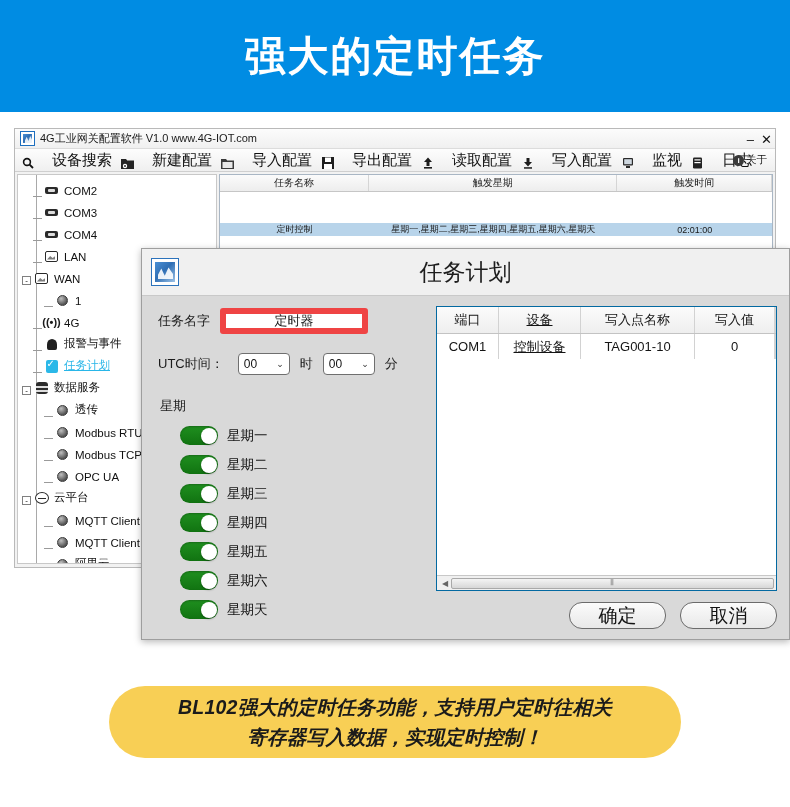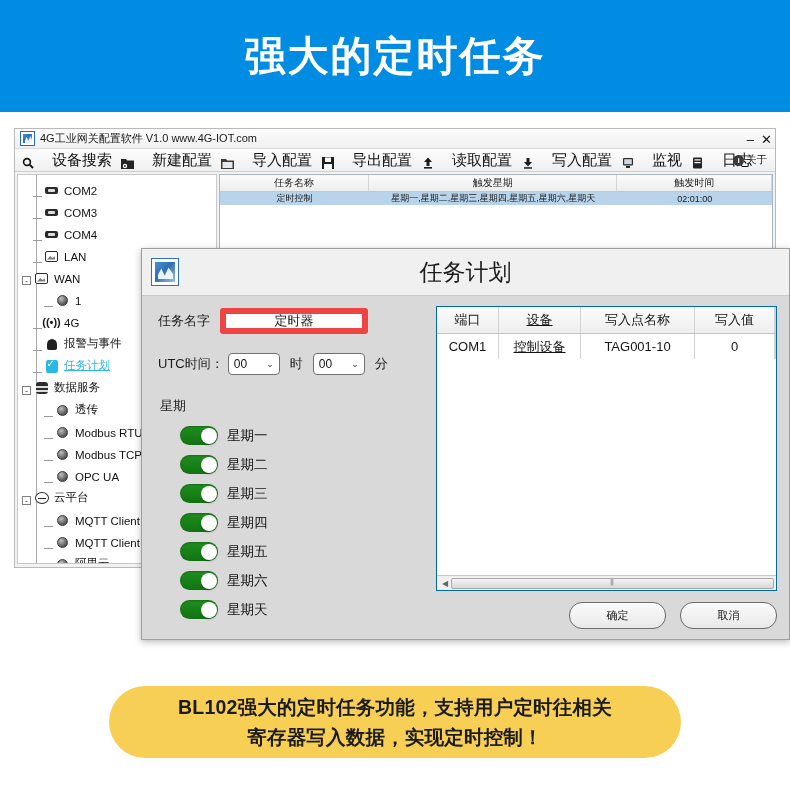--- a/index.html
+++ b/index.html
@@ -215,21 +215,21 @@
     border-bottom: 1px solid #c6c6c6;
     font-size: 10px; color: #1a1a1a;
   }
   .lp-head > div {
     display: flex; align-items: center; justify-content: center;
     border-right: 1px solid #d5d5d5;
   }
   .lp-row {
     display: flex; height: 13px;
     background: #b8d4ea;
-    font-size: 9px; color: #1a1a1a;
+    font-size: 9px; color: #1a1a1a; margin-top: 31px;
   }
   .lp-row > div {
     display: flex; align-items: center; justify-content: center;
   }
   .c1 { width: 27%; } .c2 { width: 45%; } .c3 { width: 28%; }
 
   
   .dialog {
     position: absolute;
     left: 141px; top: 248px;
@@ -269,21 +269,21 @@
   .field-row { display: flex; align-items: center; margin-bottom: 19px; }
   .field-label { font-size: 13px; color: #1b1b1b; margin-right: 10px; }
   .name-input {
     width: 148px; height: 26px;
     background: #fff; border: 6px solid #ef4444;
     border-radius: 3px;
     display: flex; align-items: center; justify-content: center;
     font-size: 13px; color: #111;
   }
   .time-row { display: flex; align-items: center; margin-bottom: 22px; }
-  .time-label { font-size: 13px; color: #1b1b1b; margin-right: 4px; }
+  .time-label { font-size: 13px; color: #1b1b1b; margin-right: 14px; }
   .combo {
     width: 52px; height: 22px;
     background: #fff; border: 1px solid #6f6f6f;
     border-radius: 4px;
     display: flex; align-items: center;
     padding: 0 5px;
     font-size: 12px; color: #111;
     justify-content: space-between;
     cursor: pointer;
   }
@@ -347,33 +347,34 @@
   }
   .dlg-buttons {
     display: flex; justify-content: flex-end; gap: 14px;
     padding-top: 11px;
   }
   .dbtn {
     width: 97px; height: 27px;
     border: 1px solid #6b6b6b; border-radius: 13px;
     background: linear-gradient(#fbfbfb,#e8e8e8);
     display: flex; align-items: center; justify-content: center;
-    font-size: 11px; color: #141414; cursor: pointer;
+    font-size: 19px; color: #141414; cursor: pointer;
   }
 
   
   .caption {
     position: absolute;
     left: 109px; top: 686px;
     width: 572px; height: 72px;
     background: #f8cf55;
     border-radius: 36px;
     display: flex; flex-direction: column;
     align-items: center; justify-content: center;
     gap: 3px;
+    font-style: italic;
   }
   .caption div {
     font-size: 19.5px; color: #1b1b1b; font-weight: bold;
     letter-spacing: .2px;
   }
 </style>
 </head>
 <body>
 
 <div class="banner">

